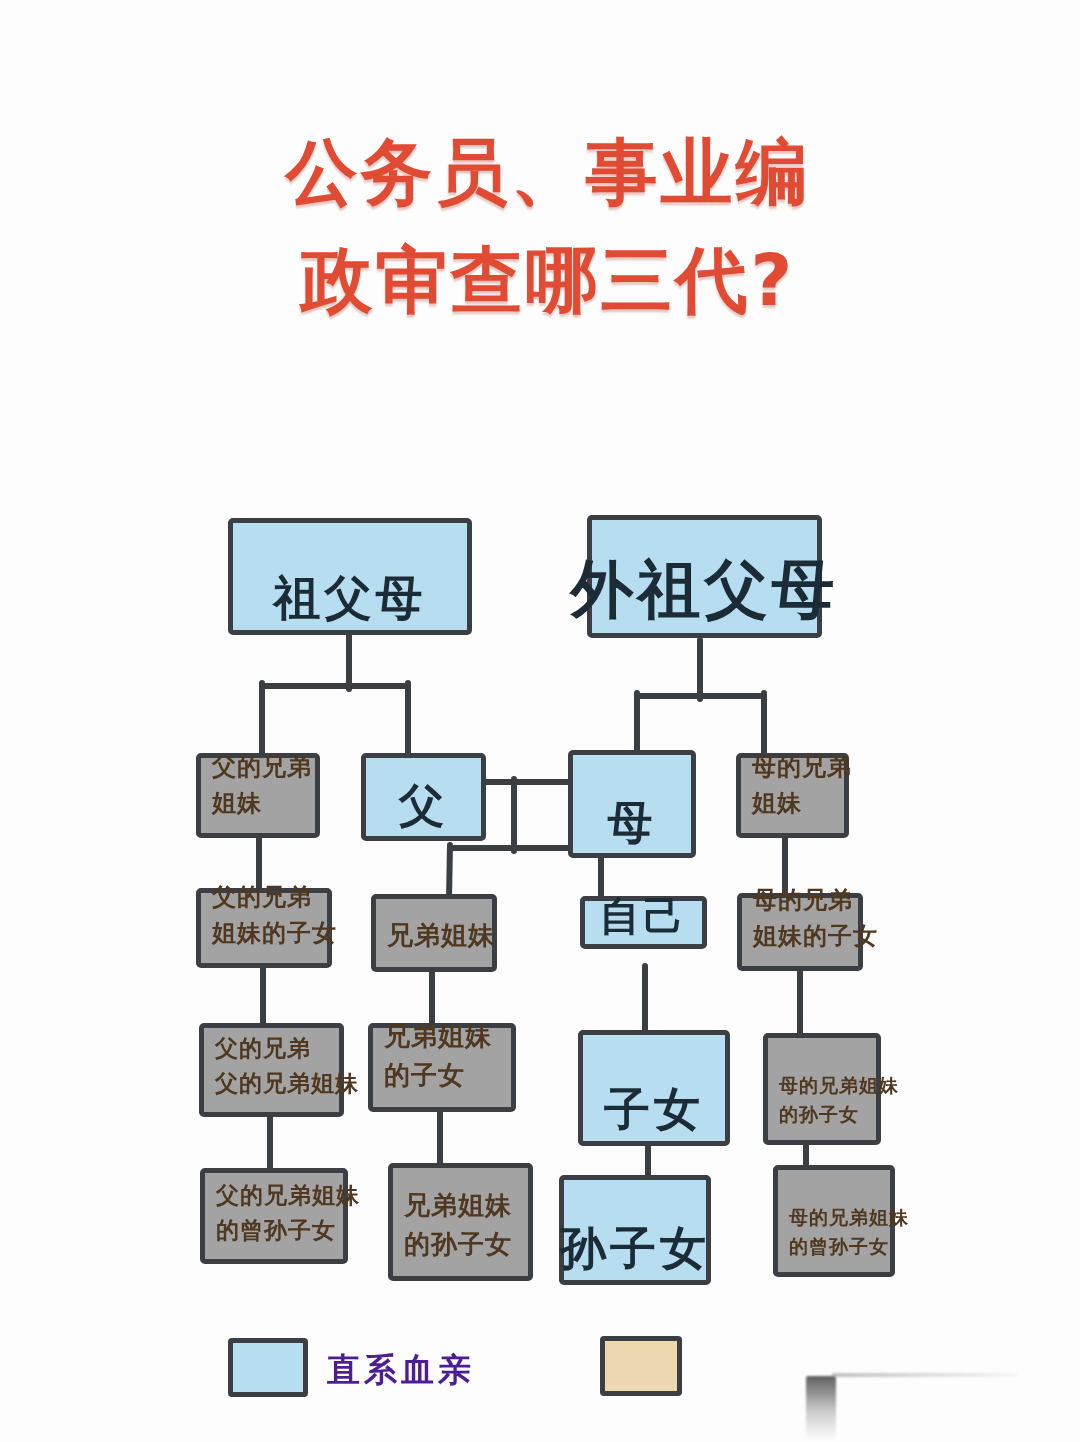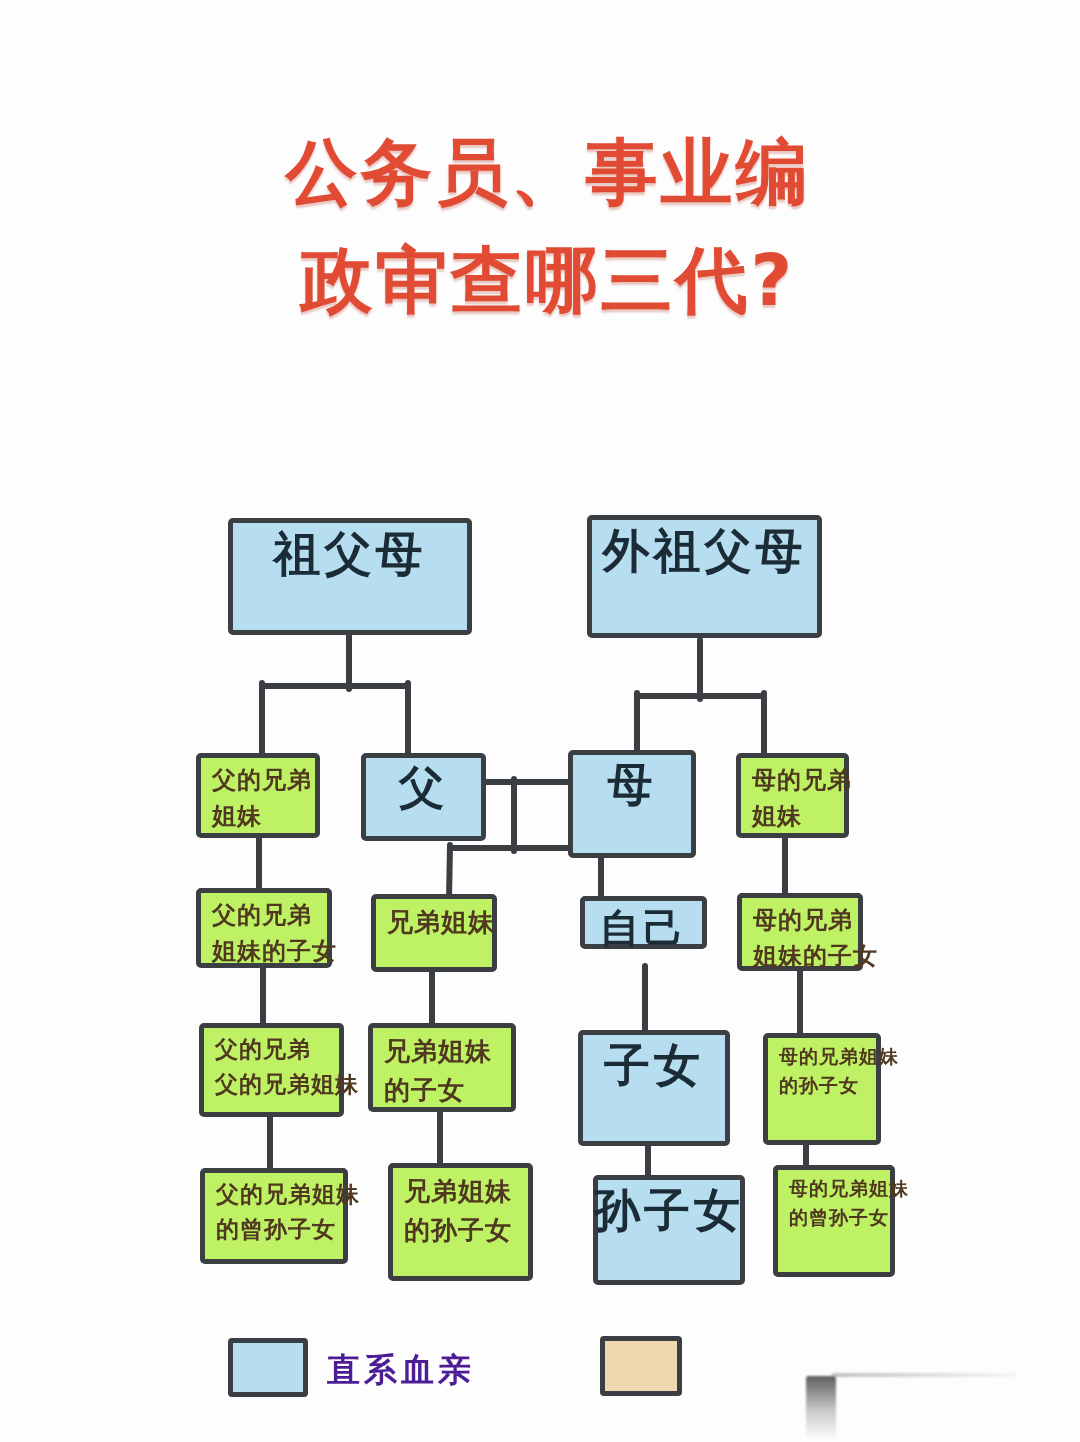--- a/index.html
+++ b/index.html
@@ -22,51 +22,51 @@
     letter-spacing:3px;
     text-shadow:0 3px 2px rgba(170,45,25,0.25);
     white-space:nowrap;
   }
   
   #connectors{position:absolute;left:0;top:0;width:1080px;height:1442px;}
   
   .node{
     position:absolute;box-sizing:border-box;
     border:5px solid #3b3f43;border-radius:5px;
-    display:flex;flex-direction:column;justify-content:flex-start;
+    display:flex;flex-direction:column;justify-content:flex-end;
     font-weight:900;
   }
   .direct{
     background:#b6def0;color:#1c2c36;
     align-items:center;text-align:center;letter-spacing:4px;
   }
   .collateral{
-    background:#bef264;color:#4f381f;
+    background:#a3a3a3;color:#4f381f;
     align-items:flex-start;text-align:left;
-    padding:4px 6px 20px 11px;line-height:1.5;letter-spacing:1px;
+    padding:4px 6px 12px 11px;line-height:1.5;letter-spacing:1px;
   }
   .nowrap{white-space:nowrap;}
   
   #n-pgp {left:228px;top:518px;width:244px;height:117px;font-size:47px;}
-  #n-mgp {left:587px;top:515px;width:235px;height:123px;font-size:47px;}
+  #n-mgp {left:587px;top:515px;width:235px;height:123px;font-size:63px;}
   #n-fsib{left:196px;top:753px;width:124px;height:85px;font-size:24px;}
   #n-f   {left:361px;top:753px;width:125px;height:88px;font-size:45px;}
   #n-m   {left:568px;top:750px;width:128px;height:108px;font-size:45px;}
   #n-msib{left:736px;top:753px;width:113px;height:85px;font-size:24px;}
   #n-fsc {left:196px;top:888px;width:136px;height:80px;font-size:24px;}
   #n-sib {left:371px;top:894px;width:126px;height:78px;font-size:26px;}
   #n-self{left:580px;top:896px;width:127px;height:53px;font-size:40px;}
   #n-msc {left:737px;top:893px;width:126px;height:78px;font-size:24px;}
   #n-fsg {left:199px;top:1023px;width:145px;height:94px;font-size:23px;}
   #n-sc  {left:368px;top:1023px;width:148px;height:89px;font-size:26px;}
   #n-c   {left:578px;top:1030px;width:152px;height:116px;font-size:46px;}
   #n-msg {left:763px;top:1033px;width:118px;height:112px;font-size:19px;}
   #n-fsgg{left:200px;top:1168px;width:148px;height:96px;font-size:23px;}
   #n-sg  {left:388px;top:1163px;width:145px;height:118px;font-size:26px;}
-  #n-gc  {left:593px;top:1175px;width:152px;height:110px;font-size:46px;}
+  #n-gc  {left:559px;top:1175px;width:152px;height:110px;font-size:46px;}
   #n-msgg{left:773px;top:1165px;width:122px;height:112px;font-size:19px;}
   
   .swatch{
     position:absolute;box-sizing:border-box;
     border:5px solid #3b3f43;border-radius:4px;
   }
   #sw-direct{left:228px;top:1338px;width:80px;height:59px;background:#b6def0;}
   #sw-coll  {left:600px;top:1336px;width:82px;height:60px;background:#eed8b0;}
   .legend-label{
     position:absolute;

